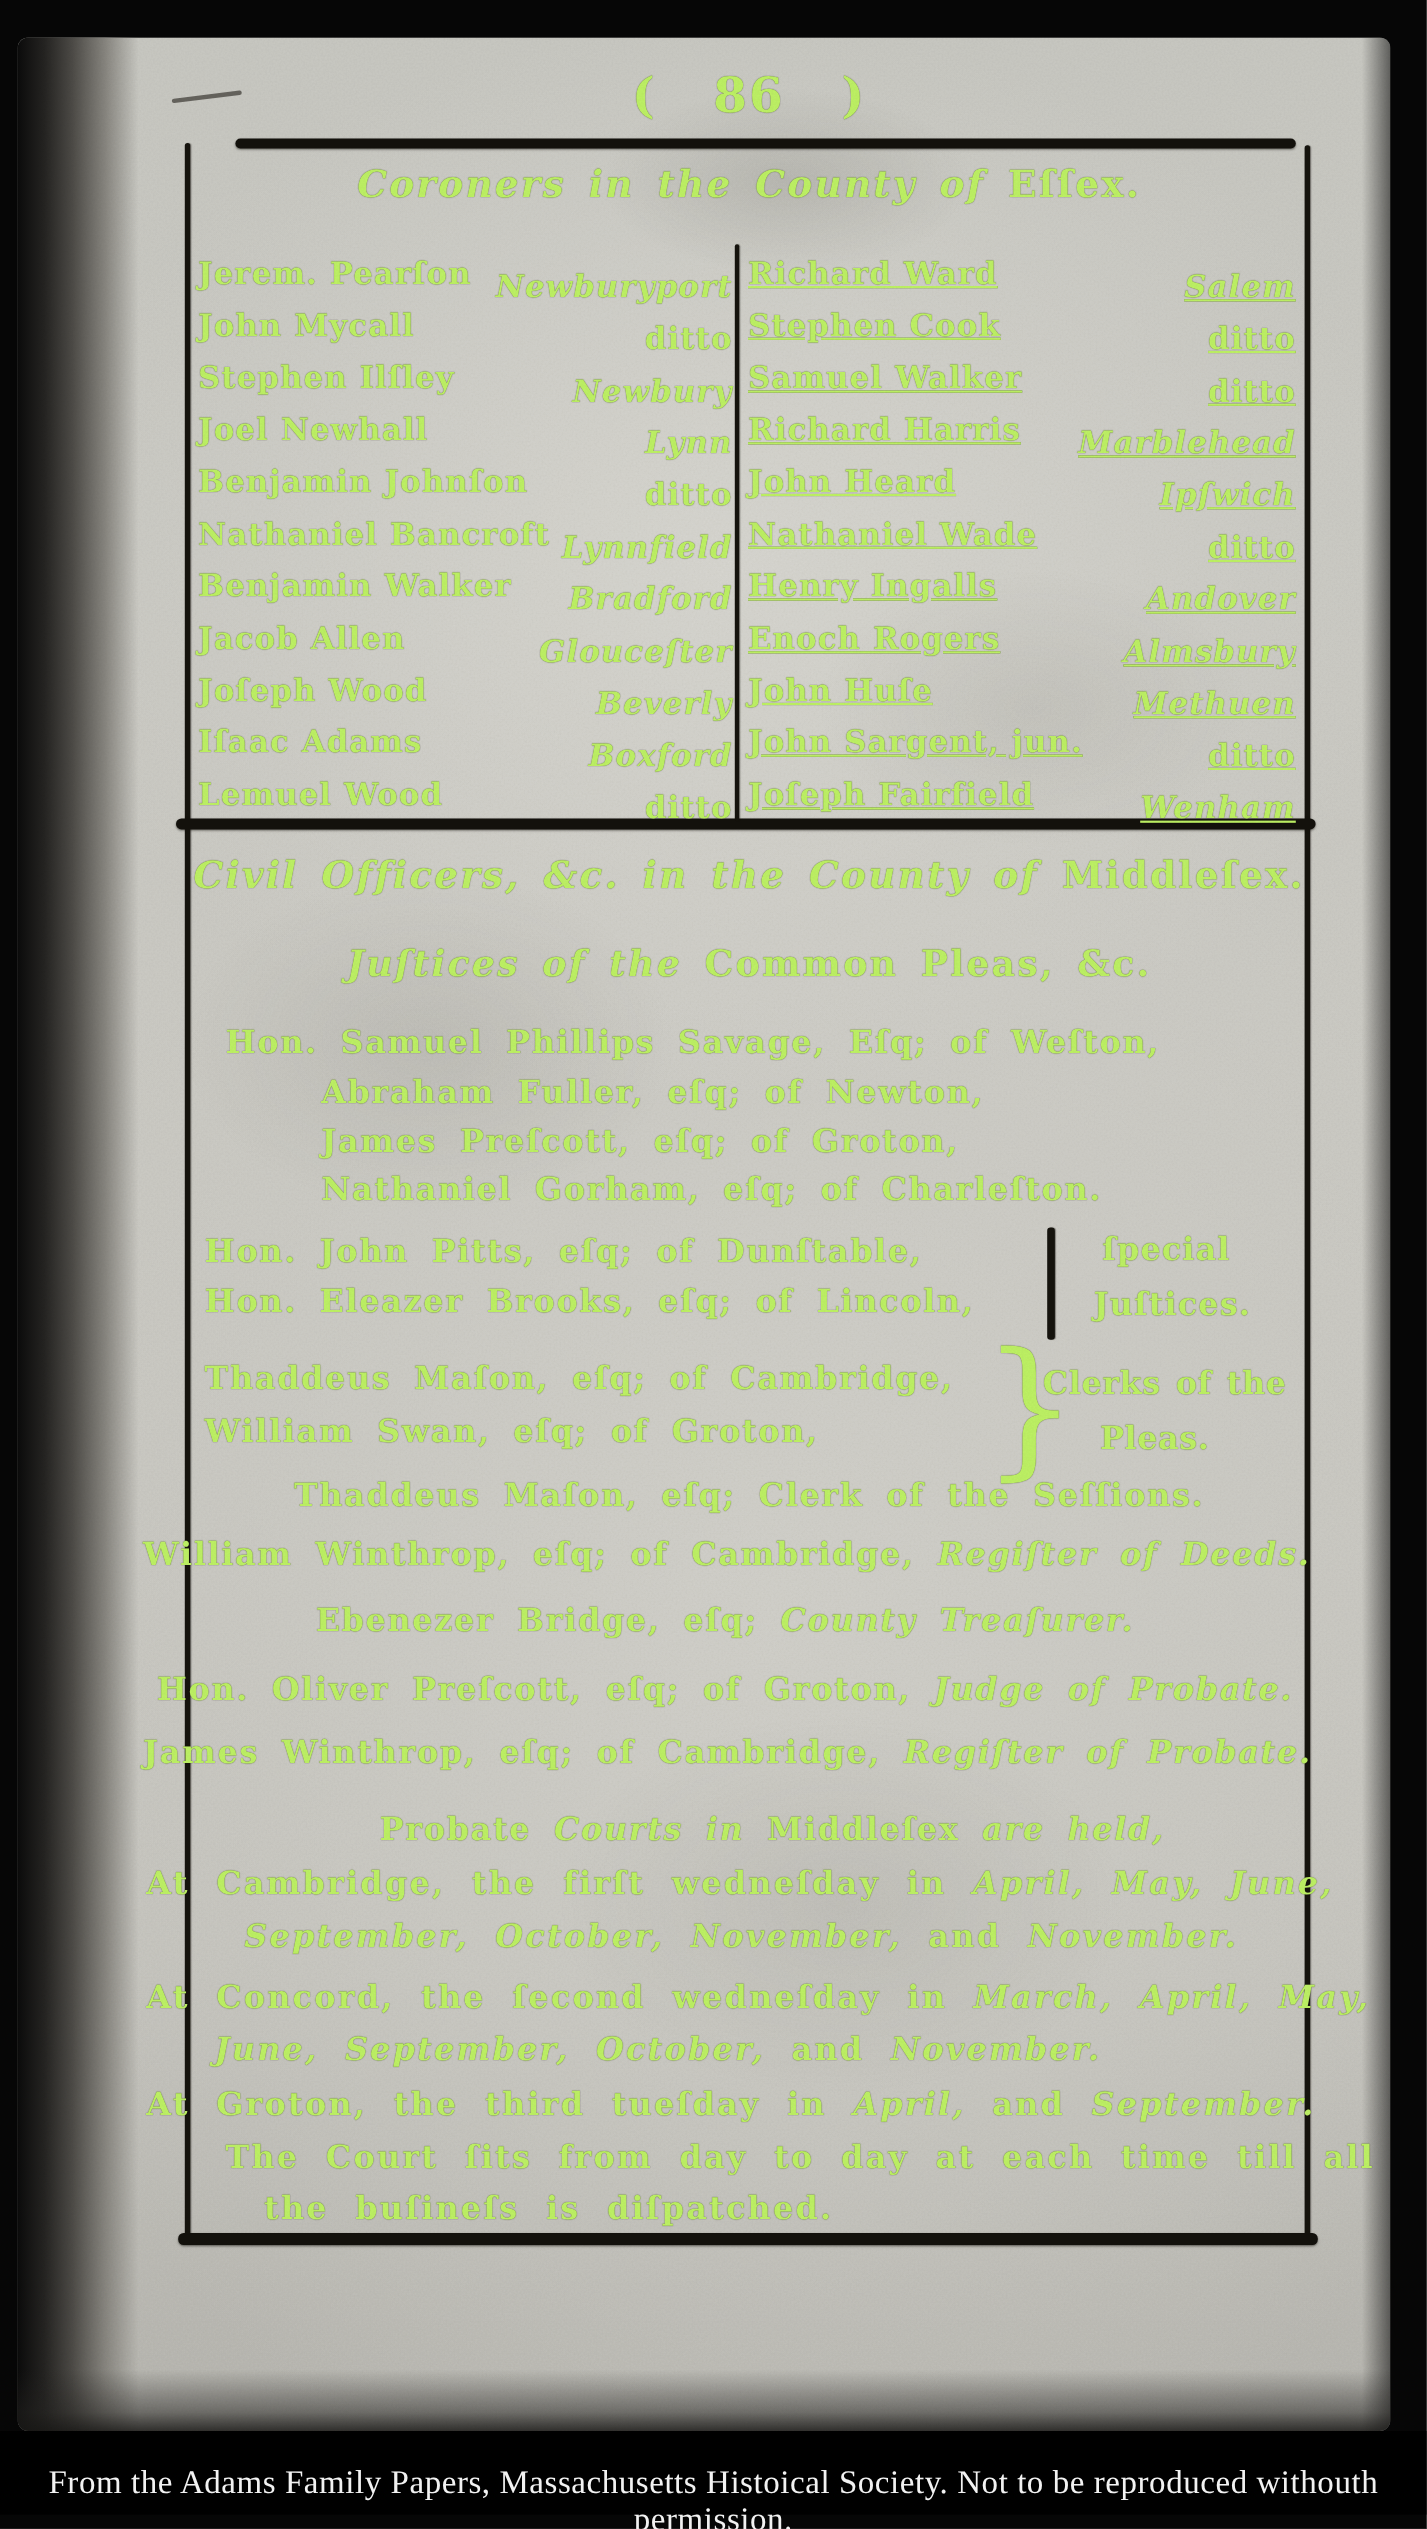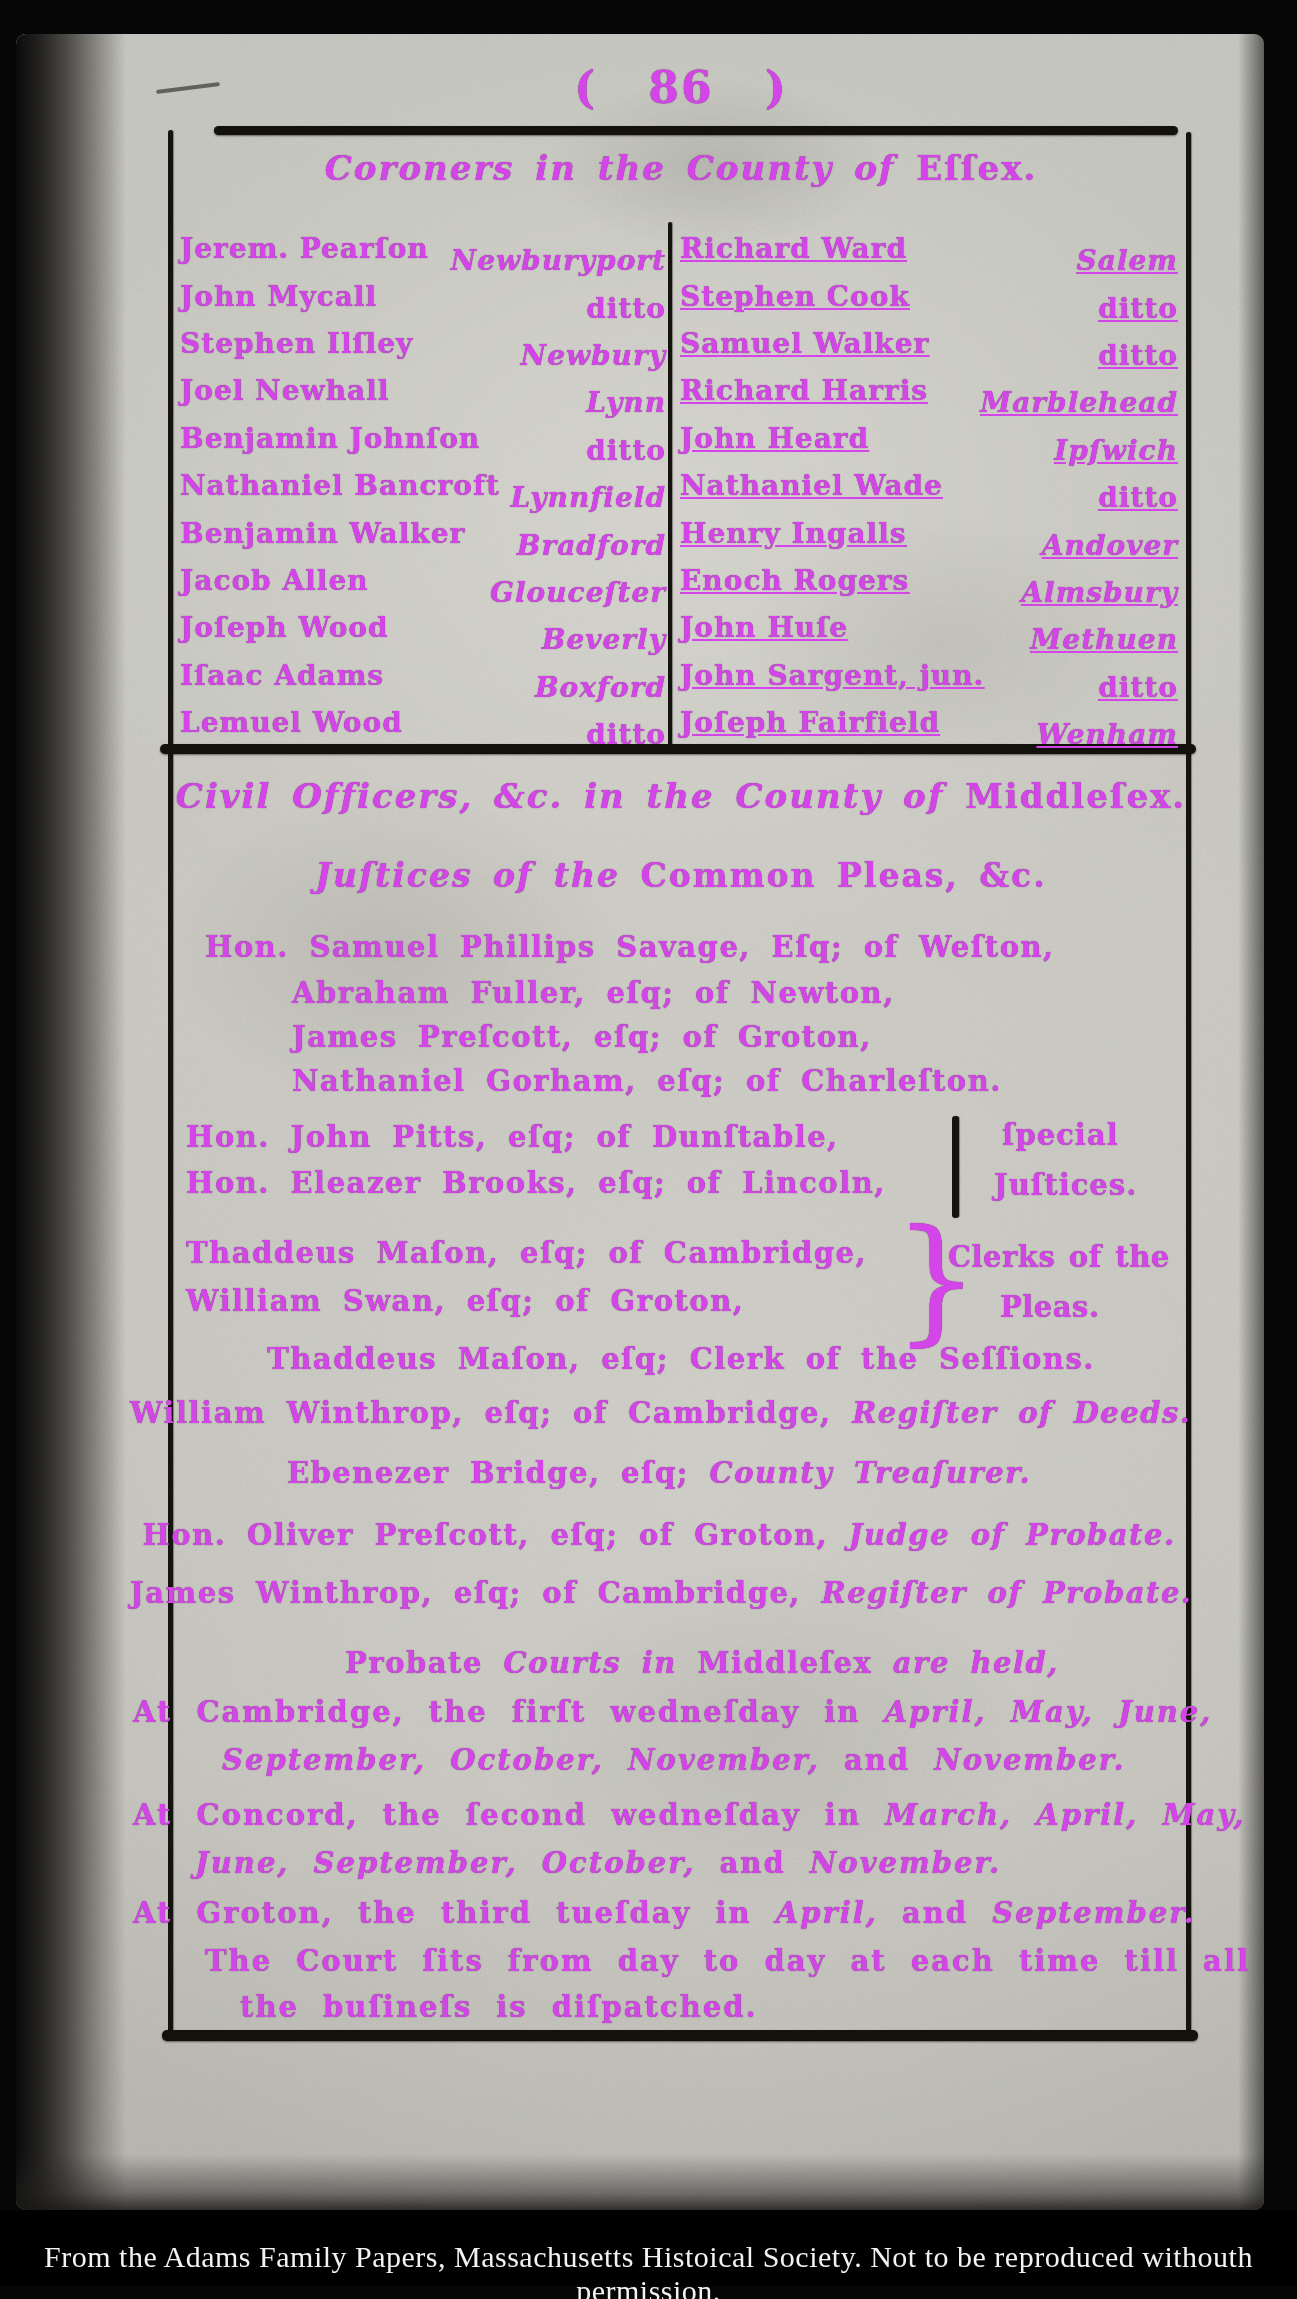--- a/index.html
+++ b/index.html
@@ -35,32 +35,32 @@
   .blotches{
     position:absolute;inset:0;pointer-events:none;border-radius:10px;
     background:
       radial-gradient(240px 120px at 56% 6%, rgba(85,84,76,.16), rgba(0,0,0,0) 70%),
       radial-gradient(320px 220px at 30% 42%, rgba(95,94,86,.12), rgba(0,0,0,0) 70%),
       radial-gradient(280px 180px at 74% 28%, rgba(95,94,86,.10), rgba(0,0,0,0) 70%),
       radial-gradient(360px 240px at 60% 78%, rgba(90,89,81,.10), rgba(0,0,0,0) 72%);
   }
   .grain{position:absolute;left:16px;top:34px;opacity:.28;pointer-events:none;mix-blend-mode:multiply;}
 
-  .ink{color:#d946ef;text-shadow:0 0 1px rgba(25,22,15,.75);}
+  .ink{color:#bef264;text-shadow:0 0 1px rgba(25,22,15,.75);}
   .rule{position:absolute;background:#13110c;border-radius:5px;box-shadow:0 1px 2px rgba(20,18,12,.55);}
   .vline{position:absolute;background:#15130d;border-radius:3px;box-shadow:1px 0 1px rgba(20,18,12,.4);}
 
   .ln{position:absolute;white-space:nowrap;font-weight:700;font-size:29px;letter-spacing:1.5px;word-spacing:9px;}
   .ctr{left:175px;width:1012px;text-align:center;}
   .wide{left:130px;width:1058px;text-align:center;}
   .it{font-style:italic;}
   .h-main{font-size:34px;letter-spacing:2px;word-spacing:7px;}
   .pagenum{font-size:44px;word-spacing:34px;letter-spacing:2px;font-weight:700;}
 
-  .col{position:absolute;top:225px;height:521px;display:flex;flex-direction:column;}
+  .col{position:absolute;top:225px;height:521px;display:flex;flex-direction:column;justify-content:flex-end;}
   .col-left{left:180px;width:486px;}
   .col-right{left:680px;width:498px;text-decoration:underline;}
   .crow{height:47.4px;display:flex;justify-content:space-between;align-items:center;font-size:28px;font-weight:700;letter-spacing:1px;}
   .town{font-style:italic;margin-top:24px;}
   .town.rm{font-style:normal;}
 
   .brace{position:absolute;font-size:136px;line-height:1;font-weight:400;}
   .scratch{position:absolute;left:140px;top:52px;width:64px;height:4px;background:#3a3832;transform:rotate(-7deg);border-radius:2px;opacity:.7;}
 
   .footer-bar{position:absolute;left:0;top:2210px;width:100%;height:76px;background:#000;}

